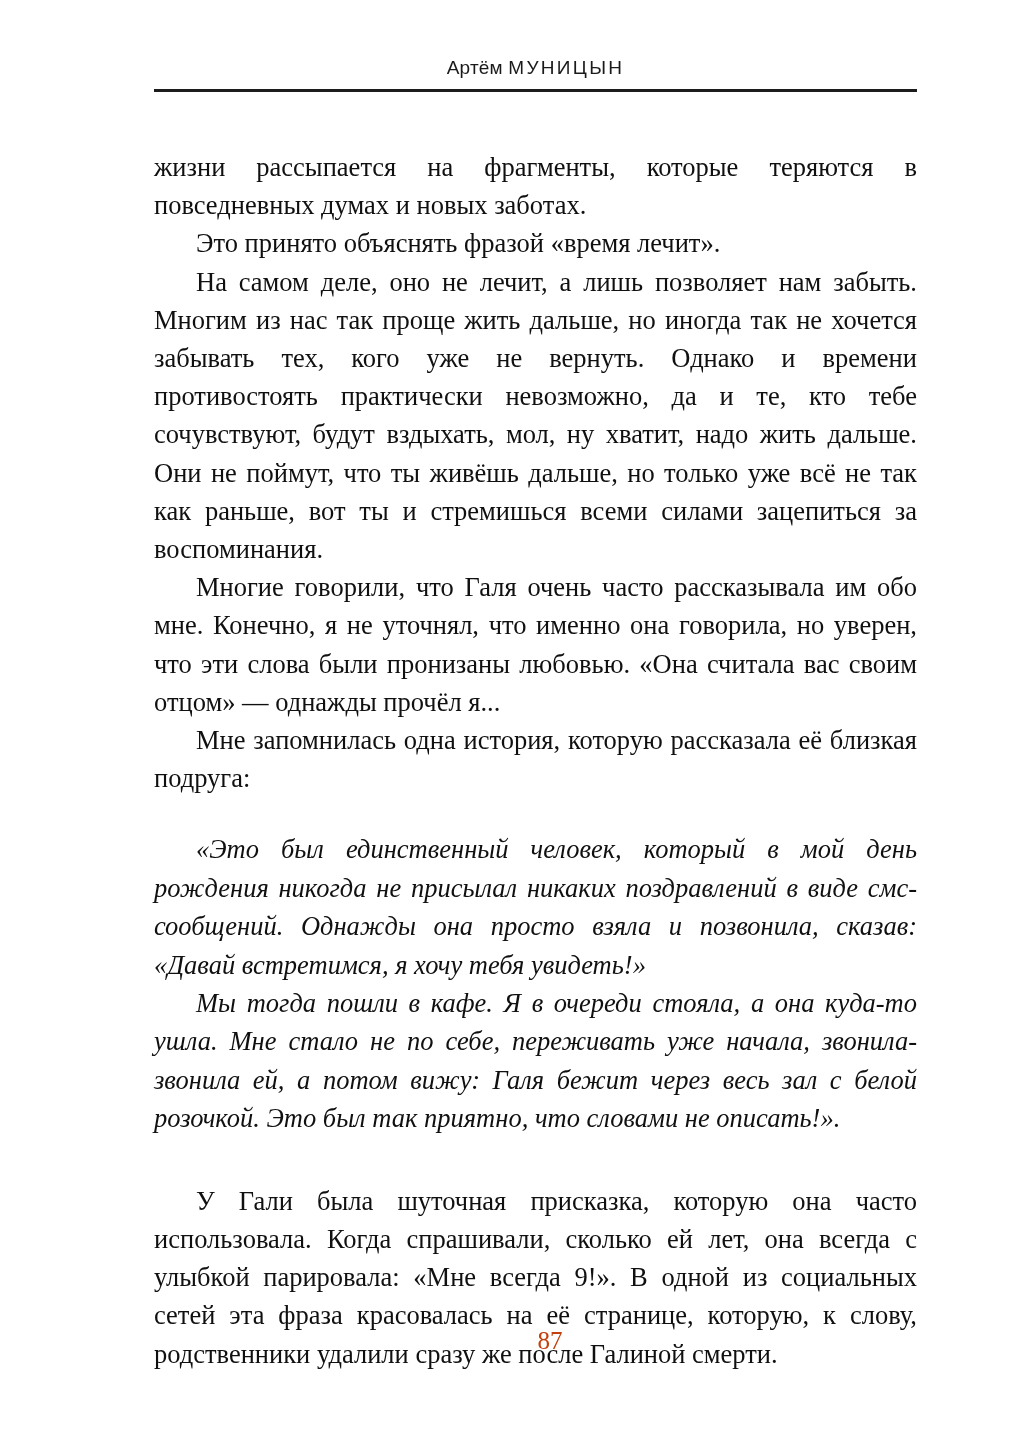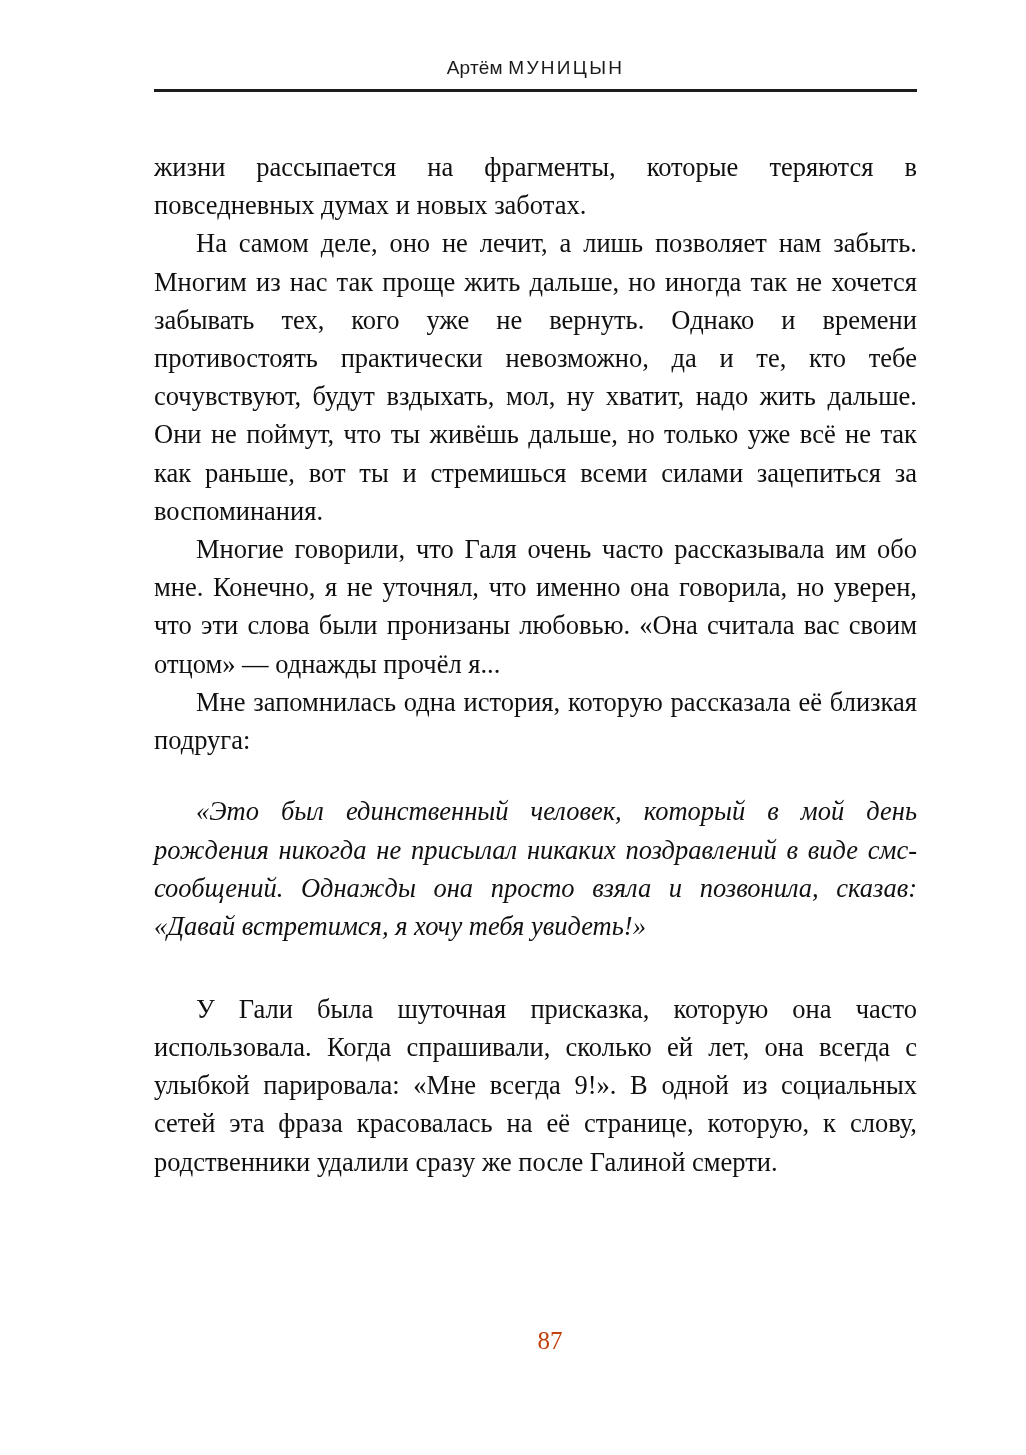--- a/index.html
+++ b/index.html
@@ -98,26 +98,28 @@
 <div class="page">
 
   <div class="header">
     <span class="header-name"><span>Артём</span> <span class="surname">МУНИЦЫН</span></span>
   </div>
   <div class="header-rule"></div>
 
   <div class="column">
 
     <p class="para-continued">жизни рассыпается на фрагменты, которые теряются в повседневных думах и новых заботах.</p>
+    <p class="indent">Это принято объяснять фразой «время лечит».</p>
     <p class="indent">На самом деле, оно не лечит, а лишь позволяет нам забыть. Многим из нас так проще жить дальше, но иногда так не хочется забывать тех, кого уже не вернуть. Однако и времени противостоять практически невозможно, да и те, кто тебе сочувствуют, будут вздыхать, мол, ну хватит, надо жить дальше. Они не поймут, что ты живёшь дальше, но только уже всё не так как раньше, вот ты и стремишься всеми силами зацепиться за воспоминания.</p>
     <p class="indent">Многие говорили, что Галя очень часто рассказывала им обо мне. Конечно, я не уточнял, что именно она говорила, но уверен, что эти слова были пронизаны любовью. «Она считала вас своим отцом» — однажды прочёл я...</p>
     <p class="indent">Мне запомнилась одна история, которую рассказала её близкая подруга:</p>
 
     <div class="quote-block">
       <p>«Это был единственный человек, который в мой день рождения никогда не присылал никаких поздравлений в виде смс-сообщений. Однажды она просто взяла и позвонила, сказав: «Давай встретимся, я хочу тебя увидеть!»</p>
+      <p>Мы тогда пошли в кафе. Я в очереди стояла, а она куда-то ушла. Мне стало не по себе, переживать уже начала, звонила-звонила ей, а потом вижу: Галя бежит через весь зал с белой розочкой. Это был так приятно, что словами не описать!».</p>
     </div>
 
     <p class="indent">У Гали была шуточная присказка, которую она часто использовала. Когда спрашивали, сколько ей лет, она всегда с улыбкой парировала: «Мне всегда 9!». В одной из социальных сетей эта фраза красовалась на её странице, которую, к слову, родственники удалили сразу же после Галиной смерти.</p>
 
   </div>
 
   <div class="folio">87</div>
 
 </div>
 

